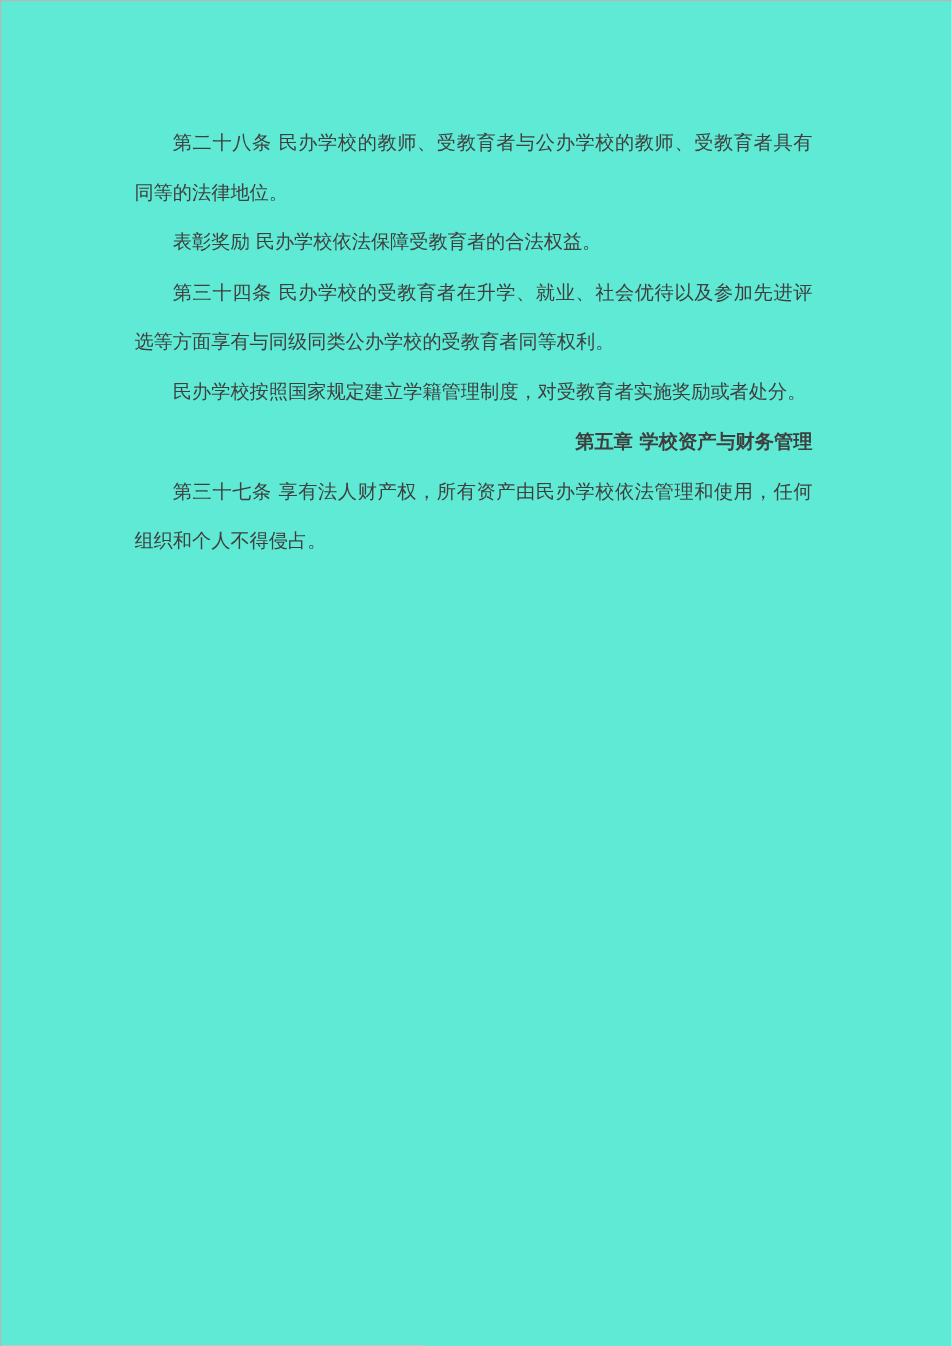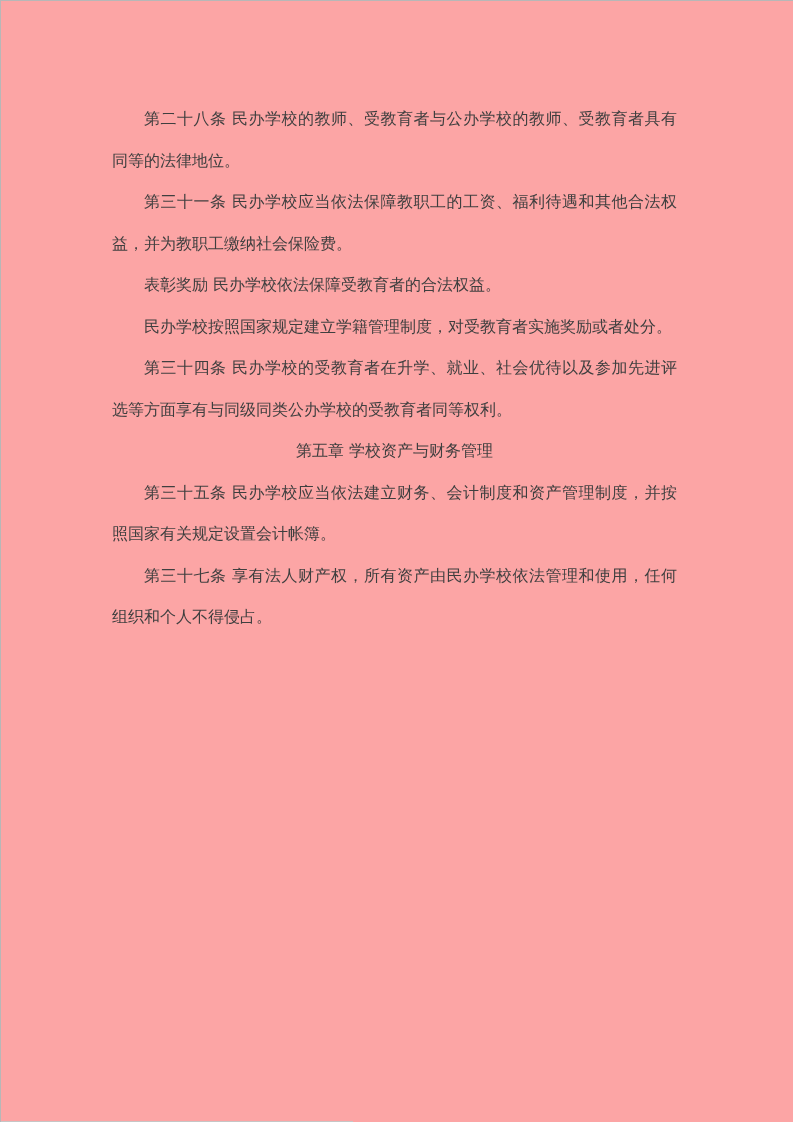--- a/index.html
+++ b/index.html
@@ -9,21 +9,21 @@
     height: 1122px;
     background: #ffffff;
     overflow: hidden;
   }
   .page {
     position: absolute;
     inset: 0;
     width: 793px;
     height: 1122px;
     box-sizing: border-box;
-    background: #fca5a5;
+    background: #5eead4;
     border-top: 1px solid #b7b7b7;
     border-left: 1px solid #b7b7b7;
     font-family: "DejaVu Sans", "Liberation Sans", sans-serif;
   }
   .page-bottom-edge {
     position: absolute;
     left: 0;
     bottom: 0;
     width: 352px;
     height: 1px;
@@ -38,33 +38,31 @@
     padding: 0;
     font-size: 16px;
     line-height: 41.5px;
     color: #3f3f3f;
     text-align: justify;
     text-indent: 2em;
     word-break: normal;
     letter-spacing: 0;
   }
   .doc-content p.chapter-heading {
-    text-align: center;
+    text-align: right;
     text-indent: 0;
-    font-weight: normal;
+    font-weight: bold;
   }
 </style>
 </head>
 <body>
 
 <div class="page">
   <div class="doc-content">
     <p>第二十八条 民办学校的教师、受教育者与公办学校的教师、受教育者具有同等的法律地位。</p>
-    <p>第三十一条 民办学校应当依法保障教职工的工资、福利待遇和其他合法权益，并为教职工缴纳社会保险费。</p>
     <p>表彰奖励 民办学校依法保障受教育者的合法权益。</p>
+    <p>第三十四条 民办学校的受教育者在升学、就业、社会优待以及参加先进评选等方面享有与同级同类公办学校的受教育者同等权利。</p>
     <p>民办学校按照国家规定建立学籍管理制度，对受教育者实施奖励或者处分。</p>
-    <p>第三十四条 民办学校的受教育者在升学、就业、社会优待以及参加先进评选等方面享有与同级同类公办学校的受教育者同等权利。</p>
     <p class="chapter-heading">第五章 学校资产与财务管理</p>
-    <p>第三十五条 民办学校应当依法建立财务、会计制度和资产管理制度，并按照国家有关规定设置会计帐簿。</p>
     <p>第三十七条 享有法人财产权，所有资产由民办学校依法管理和使用，任何组织和个人不得侵占。</p>
   </div>
   <div class="page-bottom-edge"></div>
 </div>
 
 </body></html>

